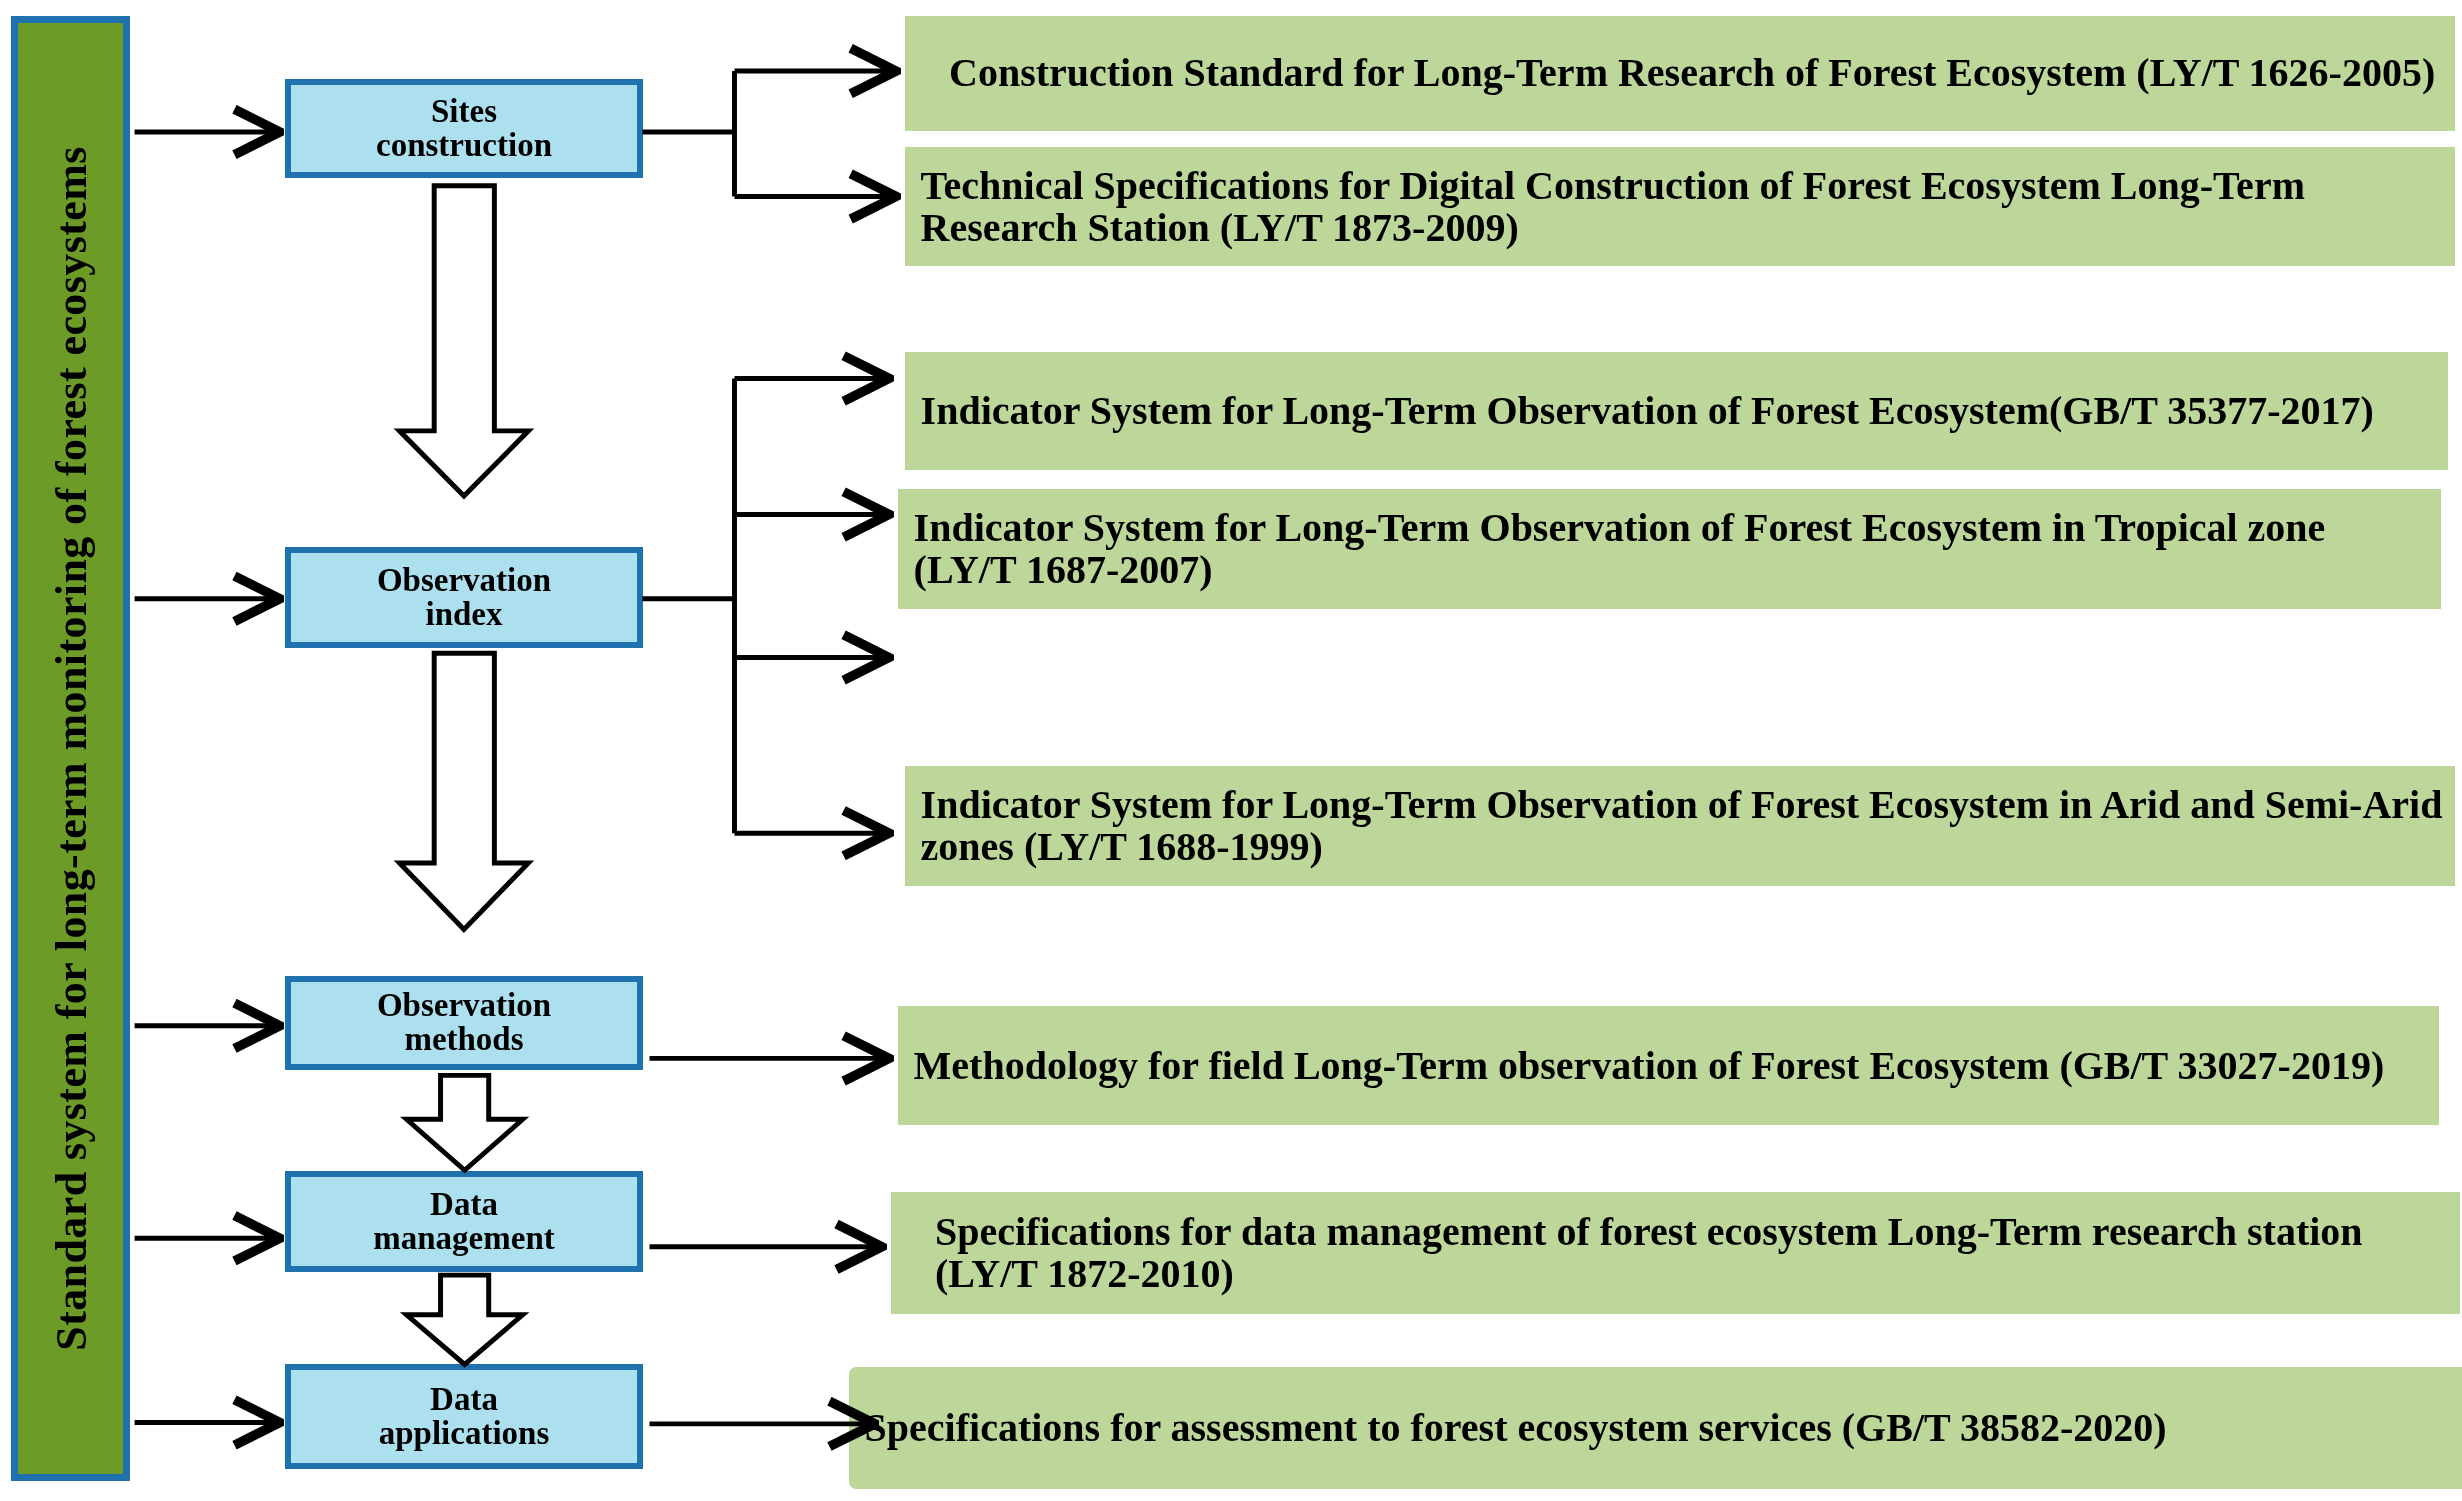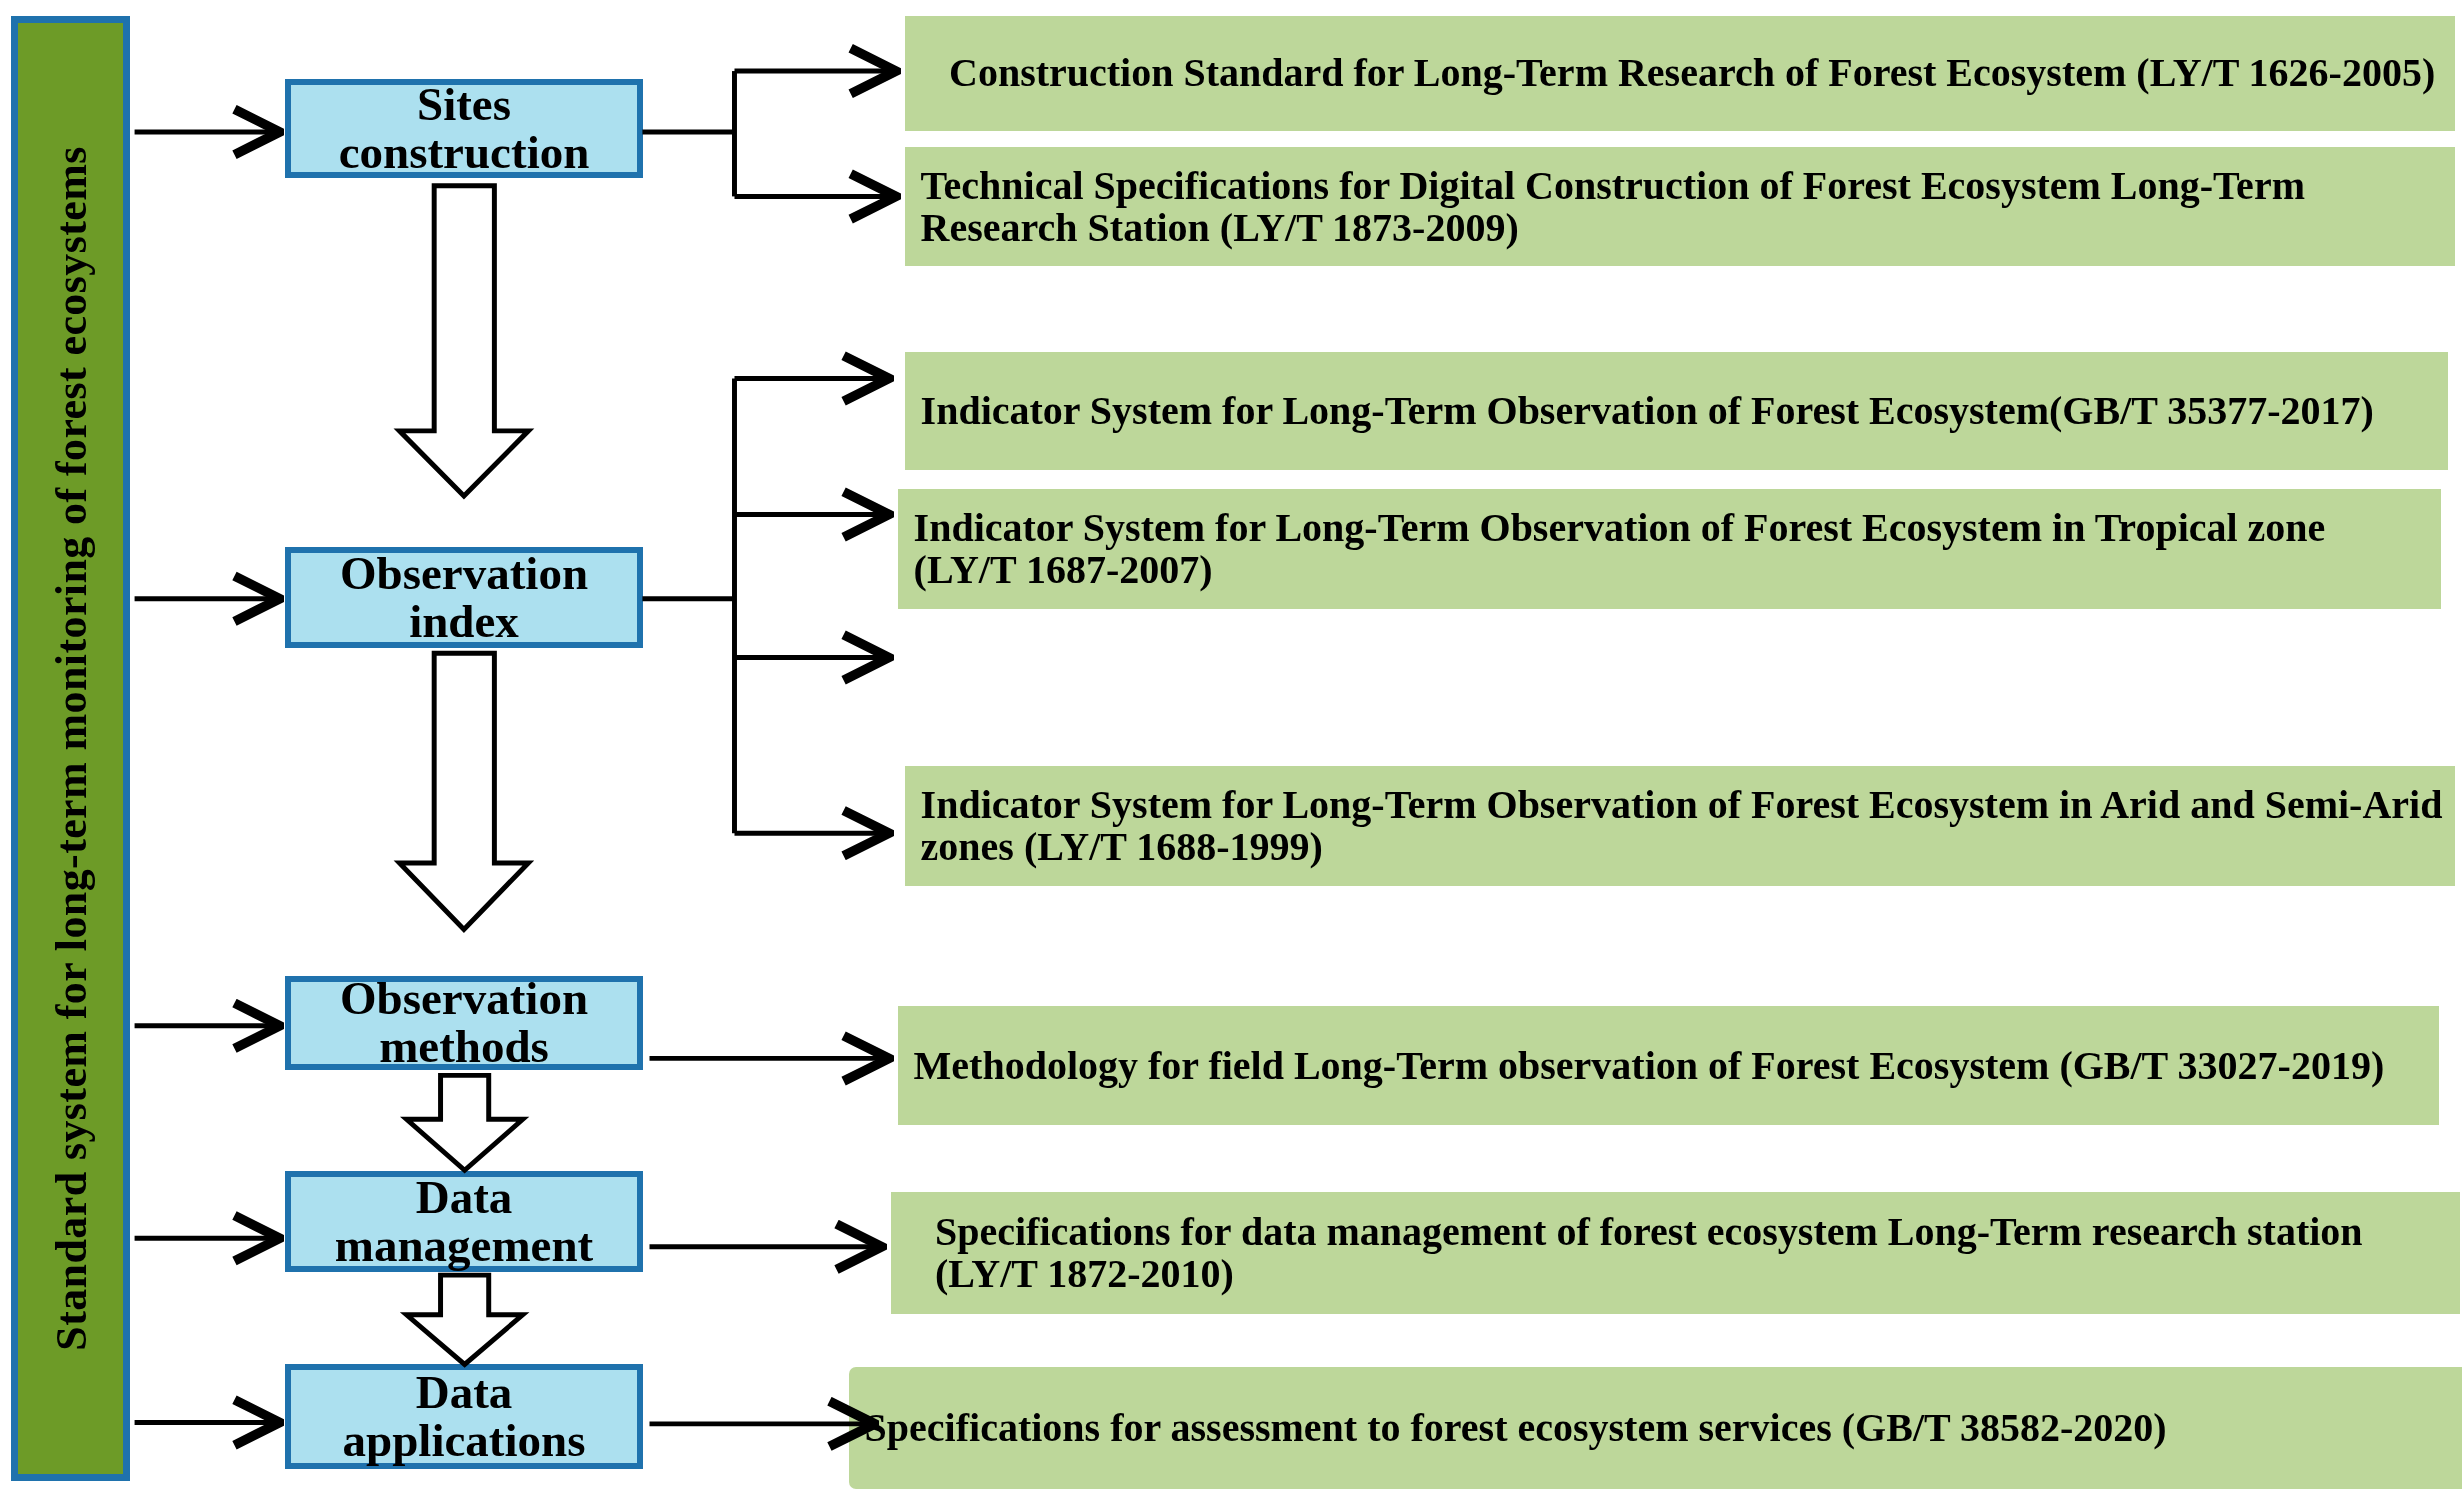--- a/index.html
+++ b/index.html
@@ -46,21 +46,21 @@
   .stage {
     position: absolute;
     background: #ace0ef;
     border: 6.4px solid #1f72ad;
     box-sizing: border-box;
     display: flex;
     align-items: center;
     justify-content: center;
     text-align: center;
     font-weight: bold;
-    font-size: 47px;
+    font-size: 33px;
     line-height: 1.02;
     color: #000000;
     font-family: "Liberation Serif", serif;
     padding: 1.4px 4.3px;
   }
 
   
   .std {
     position: absolute;
     background: #bdd79a;

